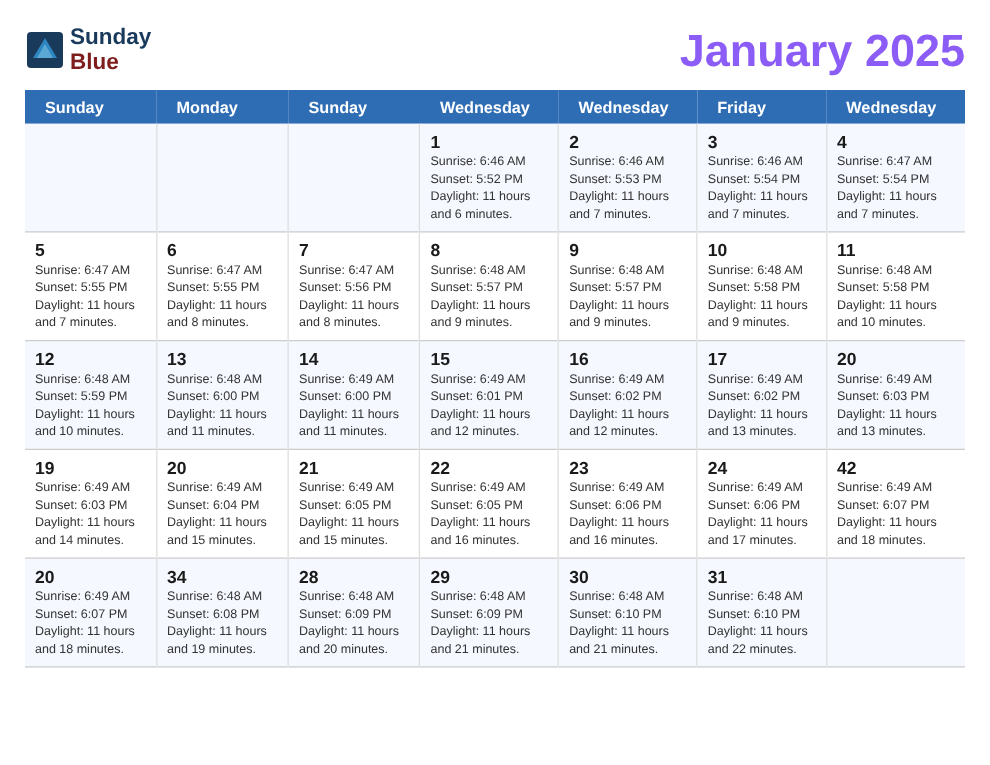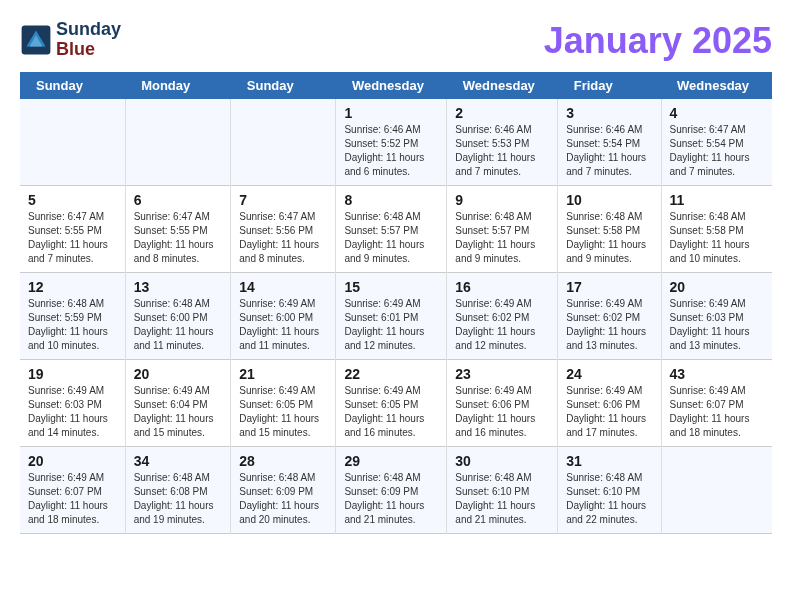--- a/index.html
+++ b/index.html
@@ -267,21 +267,21 @@
 Sunset: 6:06 PM
 Daylight: 11 hours and 16 minutes.</div>
         </td>
         <td>
           <span class="day-num">24</span>
           <div class="day-info" style="white-space: pre-line;">Sunrise: 6:49 AM
 Sunset: 6:06 PM
 Daylight: 11 hours and 17 minutes.</div>
         </td>
         <td>
-          <span class="day-num">43</span>
+          <span class="day-num">42</span>
           <div class="day-info" style="white-space: pre-line;">Sunrise: 6:49 AM
 Sunset: 6:07 PM
 Daylight: 11 hours and 18 minutes.</div>
         </td>
       </tr>
       <tr>
         <td>
           <span class="day-num">20</span>
           <div class="day-info" style="white-space: pre-line;">Sunrise: 6:49 AM
 Sunset: 6:07 PM

